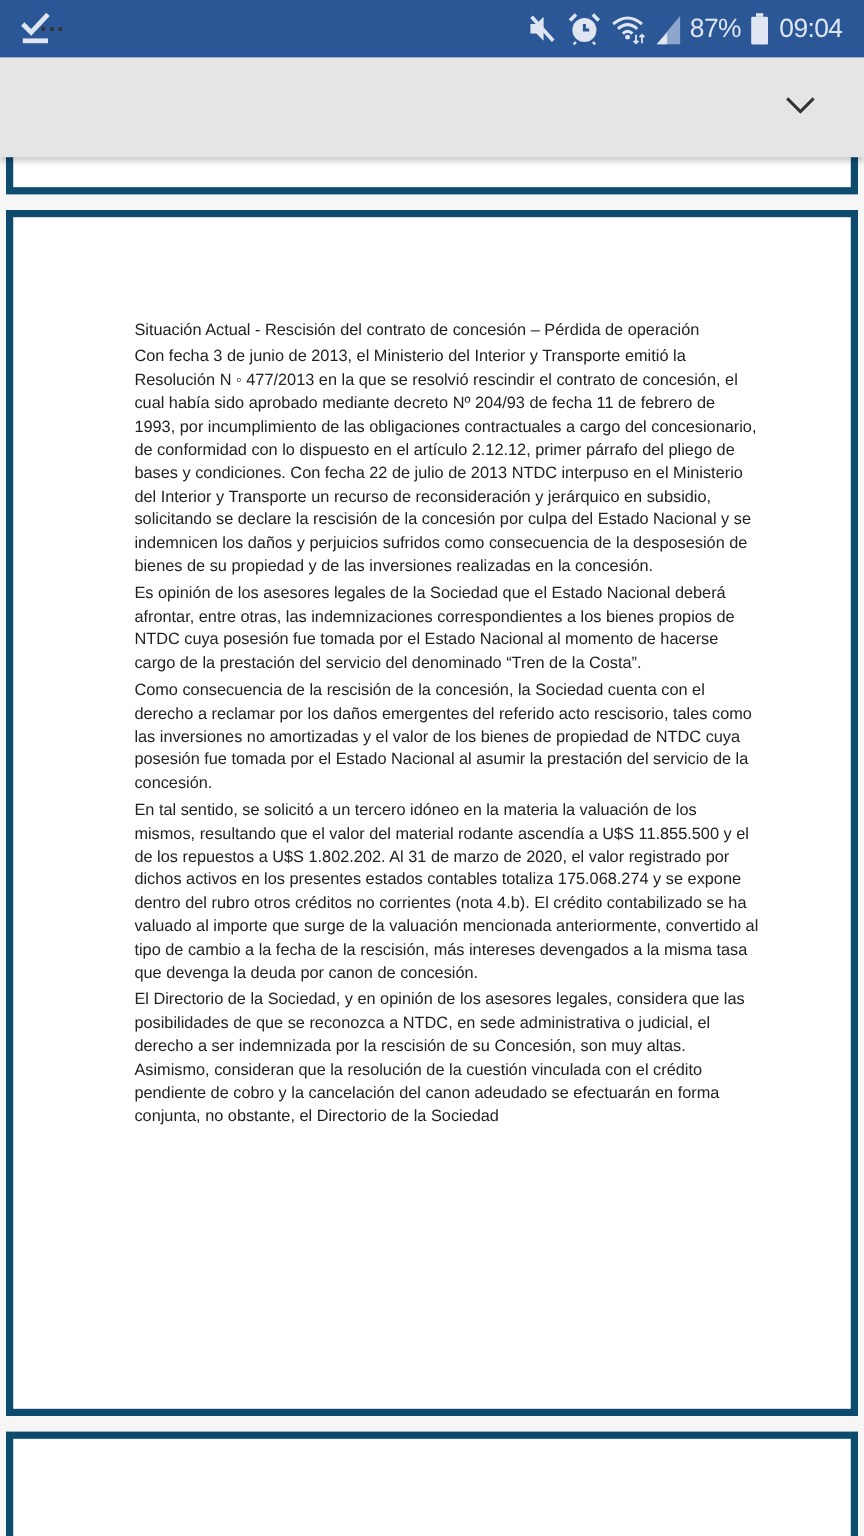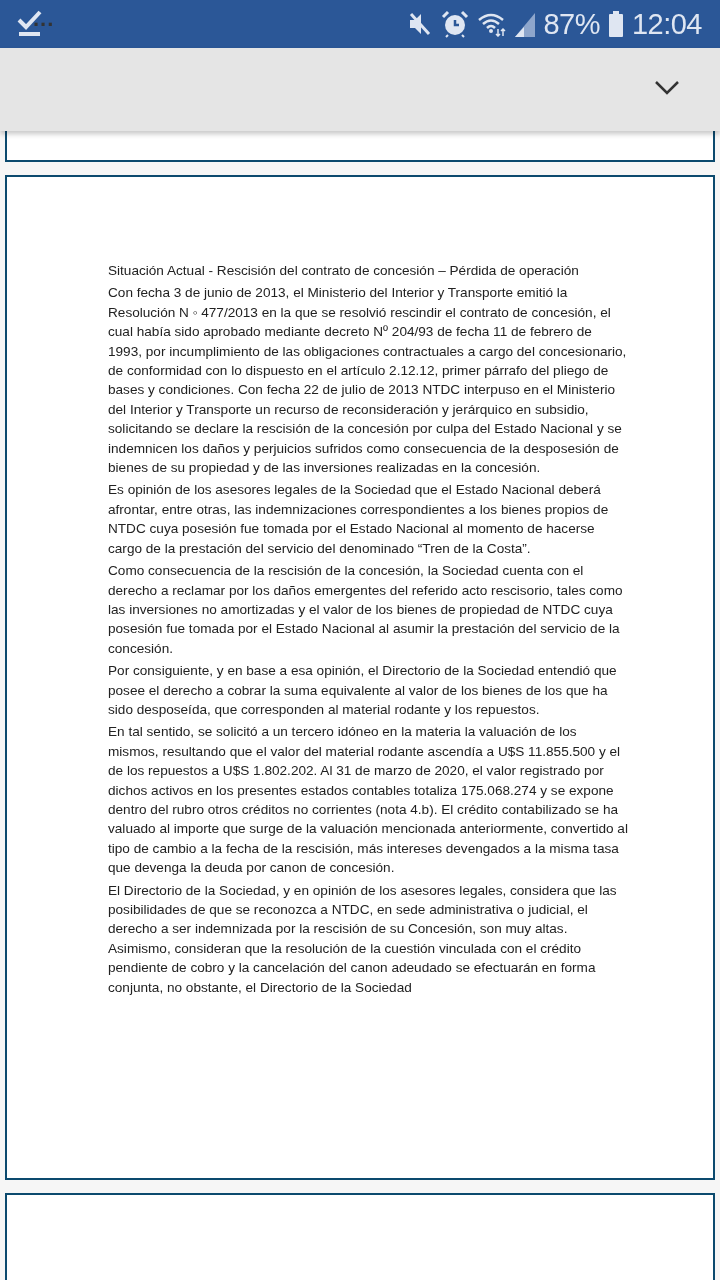--- a/index.html
+++ b/index.html
@@ -1,24 +1,24 @@
 <!DOCTYPE html>
 <html><head>
 <meta charset="utf-8">
 <style>
   * { box-sizing: border-box; margin: 0; padding: 0; }
   html, body { width: 720px; height: 1280px; overflow: hidden; background: #f6f6f6; font-family: "Liberation Sans", sans-serif; }
   .status-bar { position: absolute; left: 0; top: 0; width: 720px; height: 48px; background: #2b5797; color: #dfe6f2; }
   .status-bar .check { position: absolute; left: 16px; top: 8px; width: 28px; height: 30px; }
   .status-right { position: absolute; right: 18px; top: 0; height: 48px; display: flex; align-items: center; gap: 8px; }
-  .status-right .txt { font-size: 29px; color: #dfe6f2; letter-spacing: -0.5px; }
+  .status-right .txt { font-size: 22px; color: #dfe6f2; letter-spacing: -0.5px; }
   .toolbar { position: absolute; left: 0; top: 48px; width: 720px; height: 83px; background: #e5e5e5; box-shadow: 0 3px 5px rgba(0,0,0,0.22); z-index: 5; }
   .toolbar .more { position: absolute; left: 33px; top: 80px; margin-top: -80px; top: 38px; font-size: 22px; color: #333; letter-spacing: 1px; font-weight: bold; }
   .toolbar .chev { position: absolute; right: 40px; top: 30px; width: 26px; height: 20px; }
-  .page { position: absolute; left: 5px; width: 710px; background: #fff; border: 2px solid #0c4a6e; }
+  .page { position: absolute; left: 5px; width: 710px; background: #fff; border: 6px solid #0c4a6e; }
   .page-prev { top: 110px; height: 52px; }
   .page-main { top: 175px; height: 1005px; }
   .page-next { top: 1193px; height: 120px; }
   .content { position: absolute; left: 101px; top: 84px; width: 520px; font-size: 13.6px; color: #222; line-height: 19.4px; }
   .content p { margin-bottom: 3px; white-space: pre-line; }
   svg { display: block; }
 </style>
 </head>
 <body>
 
@@ -61,40 +61,39 @@
         <polygon points="0,26 9,16 9,26" fill="#dfe6f2"></polygon>
       </svg>
     </span>
     <span class="txt">87%</span>
     <span>
       <svg width="16" height="28" viewBox="0 0 16 28">
         <rect x="5" y="1" width="6" height="3" fill="#dfe6f2"></rect>
         <rect x="1" y="4" width="14" height="23" rx="1" fill="#dfe6f2"></rect>
       </svg>
     </span>
-    <span class="txt">12:04</span>
+    <span class="txt">09:04</span>
   </div>
 </div>
 
 <div class="toolbar">
   <span class="more">...</span>
   <span class="chev">
     <svg width="26" height="20" viewBox="0 0 26 20">
       <path d="M2 4 L13 15 L24 4" stroke="#333" stroke-width="2.5" fill="none"></path>
     </svg>
   </span>
 </div>
 
 <div class="page page-prev"></div>
 
 <div class="page page-main">
   <div class="content">
     <p>Situación Actual - Rescisión del contrato de concesión – Pérdida de operación</p>
     <p>Con fecha 3 de junio de 2013, el Ministerio del Interior y Transporte emitió la Resolución N ◦ 477/2013 en la que se resolvió rescindir el contrato de concesión, el cual había sido aprobado mediante decreto Nº 204/93 de fecha 11 de febrero de 1993, por incumplimiento de las obligaciones contractuales a cargo del concesionario, de conformidad con lo dispuesto en el artículo 2.12.12, primer párrafo del pliego de bases y condiciones. Con fecha 22 de julio de 2013 NTDC interpuso en el Ministerio del Interior y Transporte un recurso de reconsideración y jerárquico en subsidio, solicitando se declare la rescisión de la concesión por culpa del Estado Nacional y se indemnicen los daños y perjuicios sufridos como consecuencia de la desposesión de bienes de su propiedad y de las inversiones realizadas en la concesión.</p>
     <p>Es opinión de los asesores legales de la Sociedad que el Estado Nacional deberá afrontar, entre otras, las indemnizaciones correspondientes a los bienes propios de NTDC cuya posesión fue tomada por el Estado Nacional al momento de hacerse cargo de la prestación del servicio del denominado “Tren de la Costa”.</p>
     <p>Como consecuencia de la rescisión de la concesión, la Sociedad cuenta con el derecho a reclamar por los daños emergentes del referido acto rescisorio, tales como las inversiones no amortizadas y el valor de los bienes de propiedad de NTDC cuya posesión fue tomada por el Estado Nacional al asumir la prestación del servicio de la concesión.</p>
-    <p>Por consiguiente, y en base a esa opinión, el Directorio de la Sociedad entendió que posee el derecho a cobrar la suma equivalente al valor de los bienes de los que ha sido desposeída, que corresponden al material rodante y los repuestos.</p>
     <p>En tal sentido, se solicitó a un tercero idóneo en la materia la valuación de los mismos, resultando que el valor del material rodante ascendía a U$S 11.855.500 y el de los repuestos a U$S 1.802.202. Al 31 de marzo de 2020, el valor registrado por dichos activos en los presentes estados contables totaliza 175.068.274 y se expone dentro del rubro otros créditos no corrientes (nota 4.b). El crédito contabilizado se ha valuado al importe que surge de la valuación mencionada anteriormente, convertido al tipo de cambio a la fecha de la rescisión, más intereses devengados a la misma tasa que devenga la deuda por canon de concesión.</p>
     <p>El Directorio de la Sociedad, y en opinión de los asesores legales, considera que las posibilidades de que se reconozca a NTDC, en sede administrativa o judicial, el derecho a ser indemnizada por la rescisión de su Concesión, son muy altas. Asimismo, consideran que la resolución de la cuestión vinculada con el crédito pendiente de cobro y la cancelación del canon adeudado se efectuarán en forma conjunta, no obstante, el Directorio de la Sociedad</p>
   </div>
 </div>
 
 <div class="page page-next"></div>
 
 </body></html>

